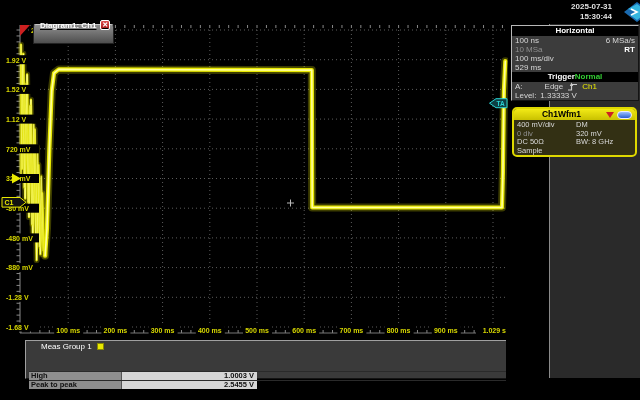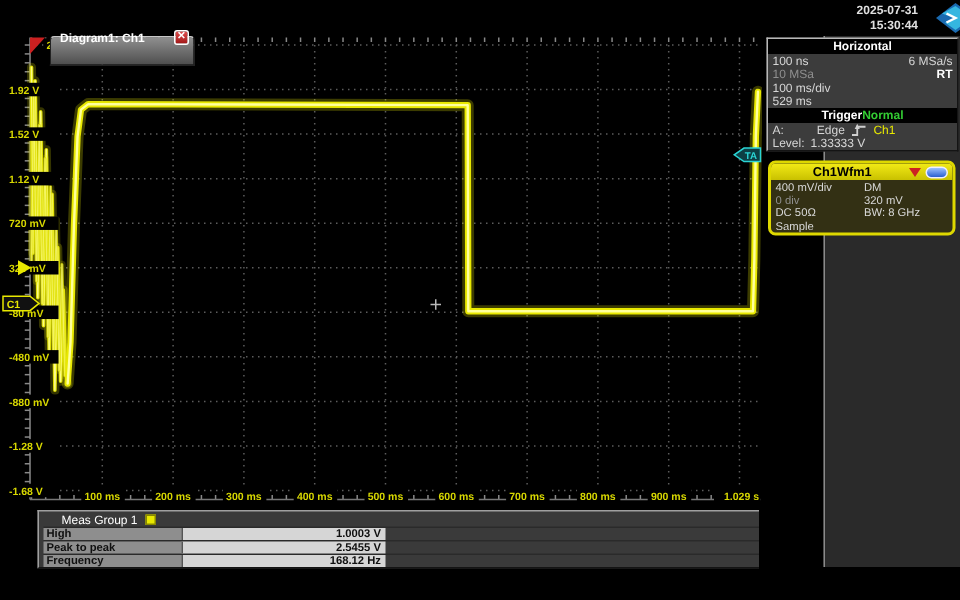--- a/index.html
+++ b/index.html
@@ -7,23 +7,23 @@
   .screen{position:relative;width:640px;height:400px;background:#000;overflow:hidden;}
 
   
   .topbar{position:absolute;left:16px;top:0;width:640px;height:24px;background:#000;}
   .datetime{position:absolute;right:44px;top:2px;text-align:right;color:#e0e0e0;font-size:8px;font-weight:bold;line-height:10px;}
   .rs-logo{position:absolute;left:608px;top:2px;}
 
   
   .plot-area{position:absolute;left:0;top:24px;width:508px;height:316px;background:#000;}
   svg text{font-family:"Liberation Sans",sans-serif;}
-  .tab{position:absolute;left:33px;top:24px;width:97px;height:15px;
+  .tab{position:absolute;left:33px;top:24px;width:81px;height:15px;
        background:linear-gradient(#8f8f8f,#4e4e4e);border:1px solid #222;border-top:1px solid #c8c8c8;
-       border-radius:3px 3px 0 0;display:flex;align-items:center;padding:0 3px 18px 6px;}
+       border-radius:3px 3px 0 0;display:flex;align-items:center;padding:0 3px 18px 6px;text-decoration:underline;}
   .tab-label{color:#fff;font-size:8px;font-weight:bold;flex:1;white-space:nowrap;}
   .tab-close{width:10px;height:10px;background:linear-gradient(#e05050,#a01818);border:1px solid #fff;
        border-radius:2px;color:#fff;font-size:7px;font-weight:bold;line-height:8px;text-align:center;margin-left:4px;}
 
   
   .right-region{position:absolute;left:508px;top:24px;width:132px;height:354px;background:#000;}
   .gray-col{position:absolute;left:41px;top:0;width:91px;height:354px;background:#2a2a2a;border-left:1px solid #8a8a8a;}
   .hbox{position:absolute;left:3px;top:1px;width:128px;height:76px;background:#3c3c3c;
         border:1px solid #141414;border-top:1px solid #b8b8b8;border-left:1px solid #b8b8b8;}
   .sec-header{height:10px;background:#000;color:#fff;font-size:8px;font-weight:bold;line-height:10px;
@@ -46,21 +46,21 @@
   .wfm-row{display:flex;height:8.5px;font-size:7.5px;line-height:8.5px;color:#d8d8d8;}
   .wfm-c1{width:62px;padding-left:3px;}
   .wfm-c2{flex:1;}
 
   
   .results-panel{position:absolute;left:25px;top:340px;width:481px;height:39px;background:#3a3a3a;
         border-top:1px solid #a0a0a0;border-left:1px solid #a0a0a0;border-bottom:1px solid #141414;}
   .meas-header{height:10px;display:flex;align-items:center;gap:5px;padding:1px 0 0 3px;}
   .meas-title{color:#fff;font-size:8px;font-weight:normal;margin-left:12px;}
   .meas-badge{width:7px;height:7px;background:#e8e800;border:1px solid #888800;}
-  .meas-table{margin-left:3px;}
+  .meas-table{margin-left:3px;margin-top:20px;}
   .meas-row{display:flex;height:9px;margin-bottom:0px;border-top:1px solid #2a2a2a;}
   .meas-label{width:92px;background:#8e8e8e;color:#101010;font-size:7.5px;font-weight:bold;line-height:8px;padding-left:2px;}
   .meas-value{width:136px;background:#d6d6d6;color:#101010;font-size:7.5px;font-weight:bold;line-height:8px;text-align:right;padding-right:3px;border-left:1px solid #555;}
 </style>
 </head>
 <body>
 
 <div class="screen">
 
   <div class="topbar">
@@ -415,20 +415,16 @@
     </div>
     <div class="meas-table">
       <div class="meas-row">
         <span class="meas-label">High</span>
         <span class="meas-value">1.0003 V</span>
       </div>
       <div class="meas-row">
         <span class="meas-label">Peak to peak</span>
         <span class="meas-value">2.5455 V</span>
       </div>
-      <div class="meas-row">
-        <span class="meas-label">Frequency</span>
-        <span class="meas-value">168.12 Hz</span>
-      </div>
     </div>
   </div>
 
 </div>
 
 </body></html>

